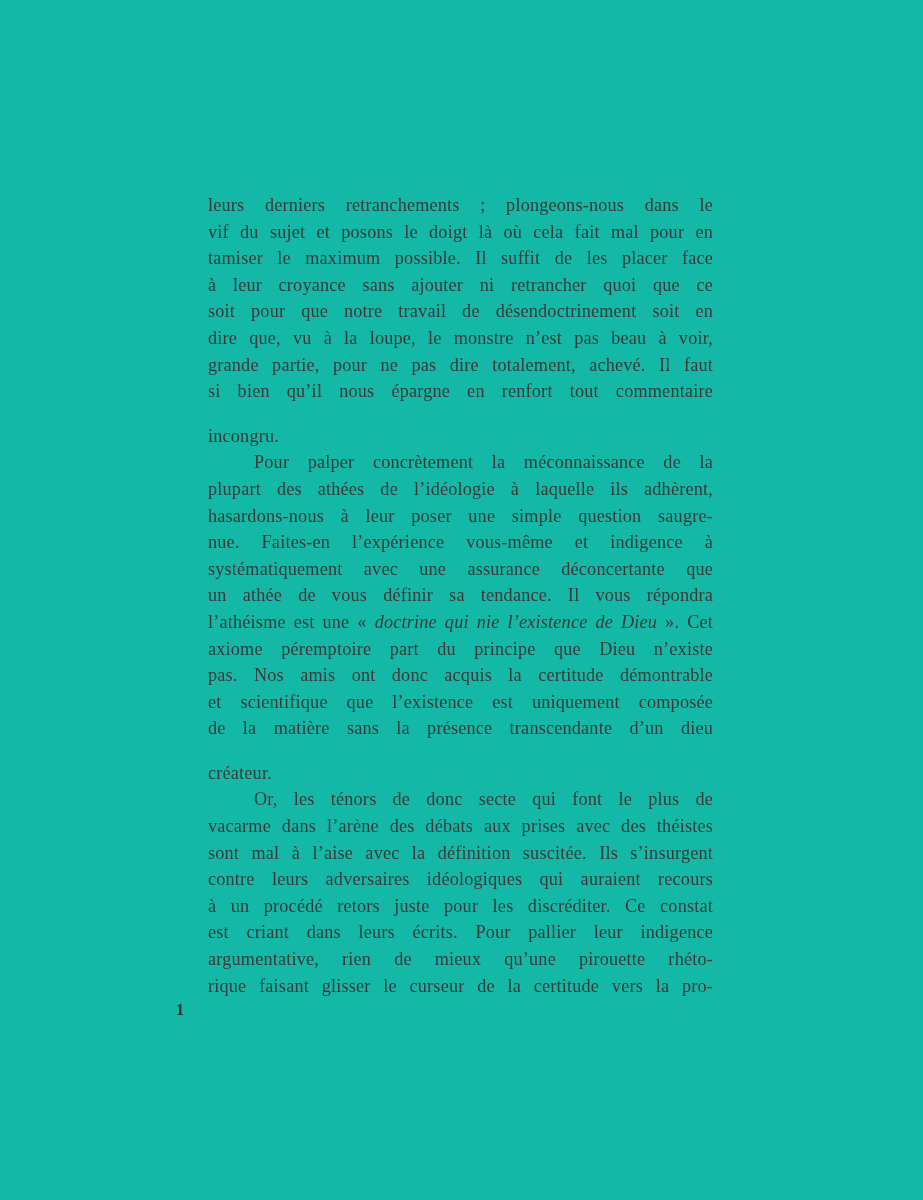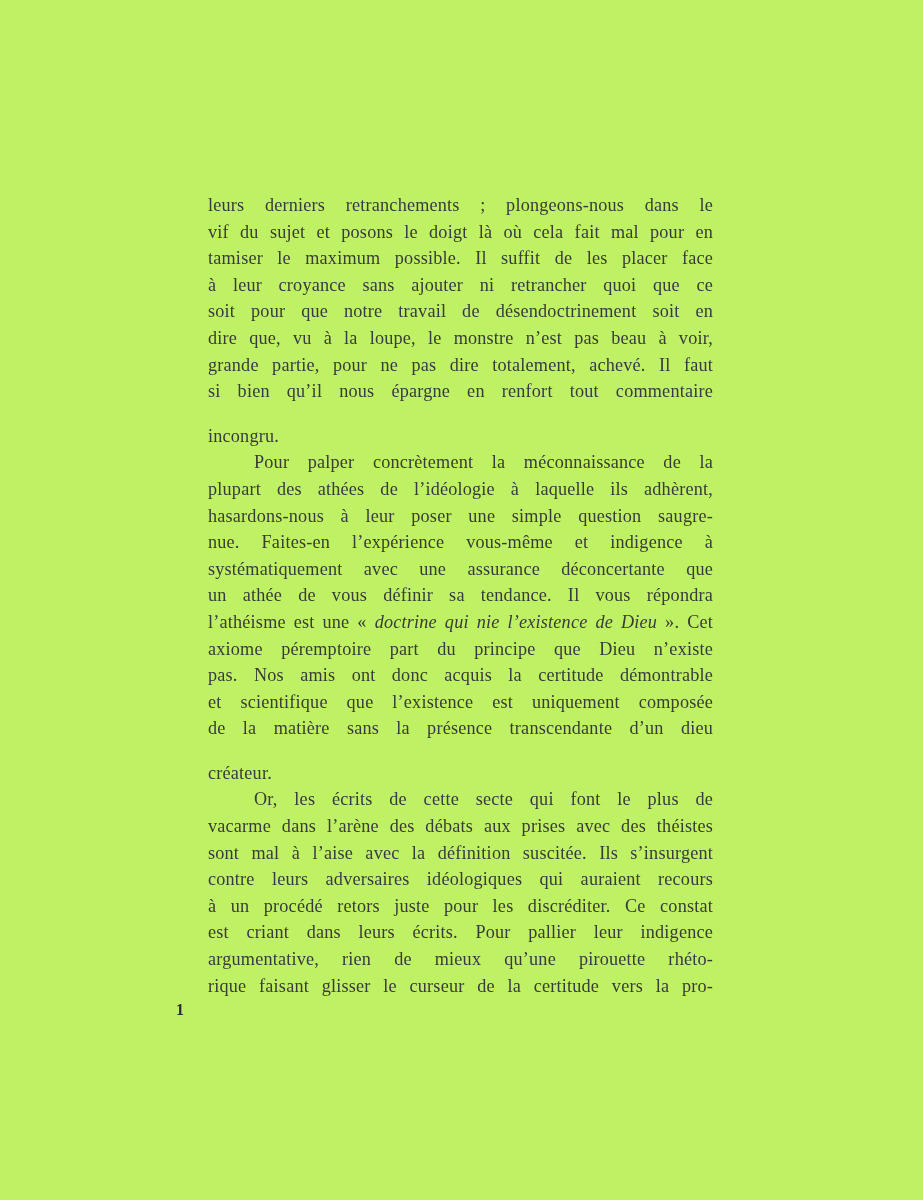--- a/index.html
+++ b/index.html
@@ -9,21 +9,21 @@
   body {
     width: 923px;
     height: 1200px;
     background: #ffffff;
     position: relative;
     overflow: hidden;
   }
   .book-page {
     position: absolute;
     inset: 0;
-    background: #bef264;
+    background: #14b8a6;
   }
   .text-block {
     position: absolute;
     left: 208px;
     top: 192px;
     width: 505px;
     font-family: "Liberation Serif", "DejaVu Serif", serif;
     font-size: 18.2px;
     line-height: 26.6px;
     color: #3a3a3a;
@@ -80,21 +80,21 @@
         <div class="line"><span>systématiquement avec une assurance déconcertante que</span></div>
         <div class="line"><span>un athée de vous définir sa tendance. Il vous répondra</span></div>
         <div class="line"><span>l’athéisme est une « </span><em>doctrine qui nie l’existence de Dieu</em><span> ». Cet</span></div>
         <div class="line"><span>axiome péremptoire part du principe que Dieu n’existe</span></div>
         <div class="line"><span>pas. Nos amis ont donc acquis la certitude démontrable</span></div>
         <div class="line"><span>et scientifique que l’existence est uniquement composée</span></div>
         <div class="line"><span>de la matière sans la présence transcendante d’un dieu</span></div>
         <div class="line para-end"><span>créateur.</span></div>
       </div>
       <div class="paragraph">
-        <div class="line indent"><span>Or, les écrits de cette secte qui font le plus de</span></div>
+        <div class="line indent"><span>Or, les ténors de donc secte qui font le plus de</span></div>
         <div class="line"><span>vacarme dans l’arène des débats aux prises avec des théistes</span></div>
         <div class="line"><span>sont mal à l’aise avec la définition suscitée. Ils s’insurgent</span></div>
         <div class="line"><span>contre leurs adversaires idéologiques qui auraient recours</span></div>
         <div class="line"><span>à un procédé retors juste pour les discréditer. Ce constat</span></div>
         <div class="line"><span>est criant dans leurs écrits. Pour pallier leur indigence</span></div>
         <div class="line"><span>argumentative, rien de mieux qu’une pirouette rhéto-</span></div>
         <div class="line"><span>rique faisant glisser le curseur de la certitude vers la pro-</span></div>
       </div>
     </div>
   <div class="page-number">1</div>

